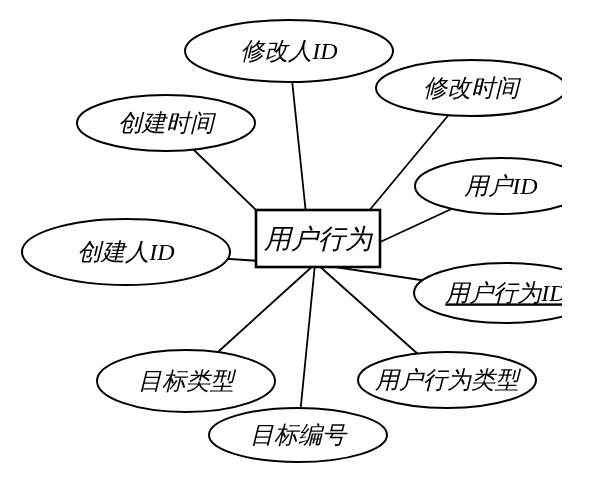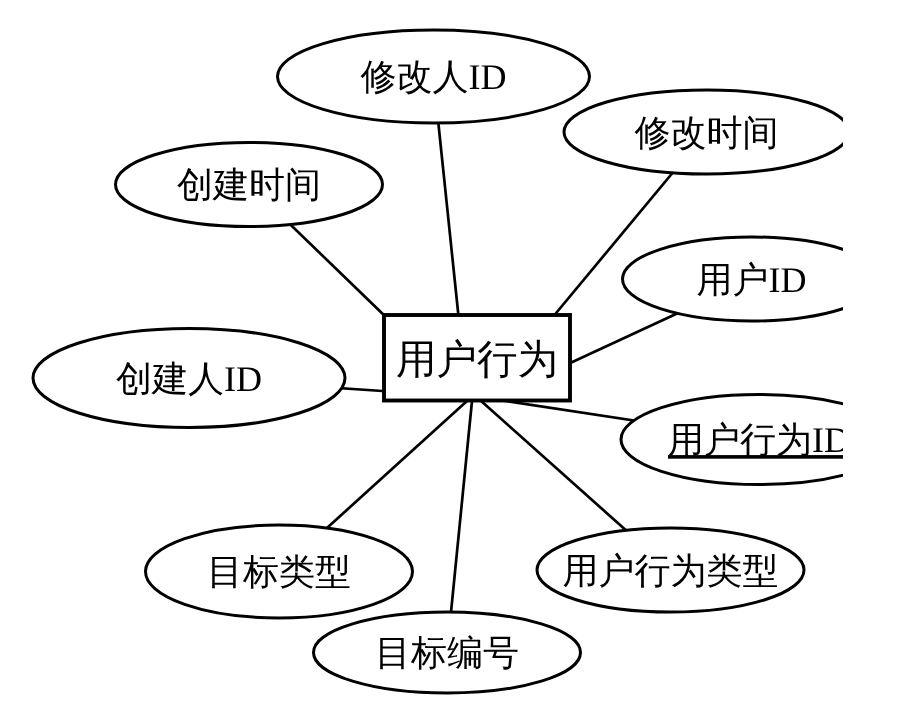--- a/index.html
+++ b/index.html
@@ -6,20 +6,21 @@
     margin: 0;
     padding: 0;
     background: #ffffff;
   }
   .stage {
     position: relative;
     width: 562px;
     height: 483px;
     background: #ffffff;
     overflow: hidden;
+    font-style: italic;
   }
   svg {
     display: block;
   }
   .connector {
     stroke: #000000;
     stroke-width: 1.8;
     fill: none;
   }
   .attr-ellipse {

